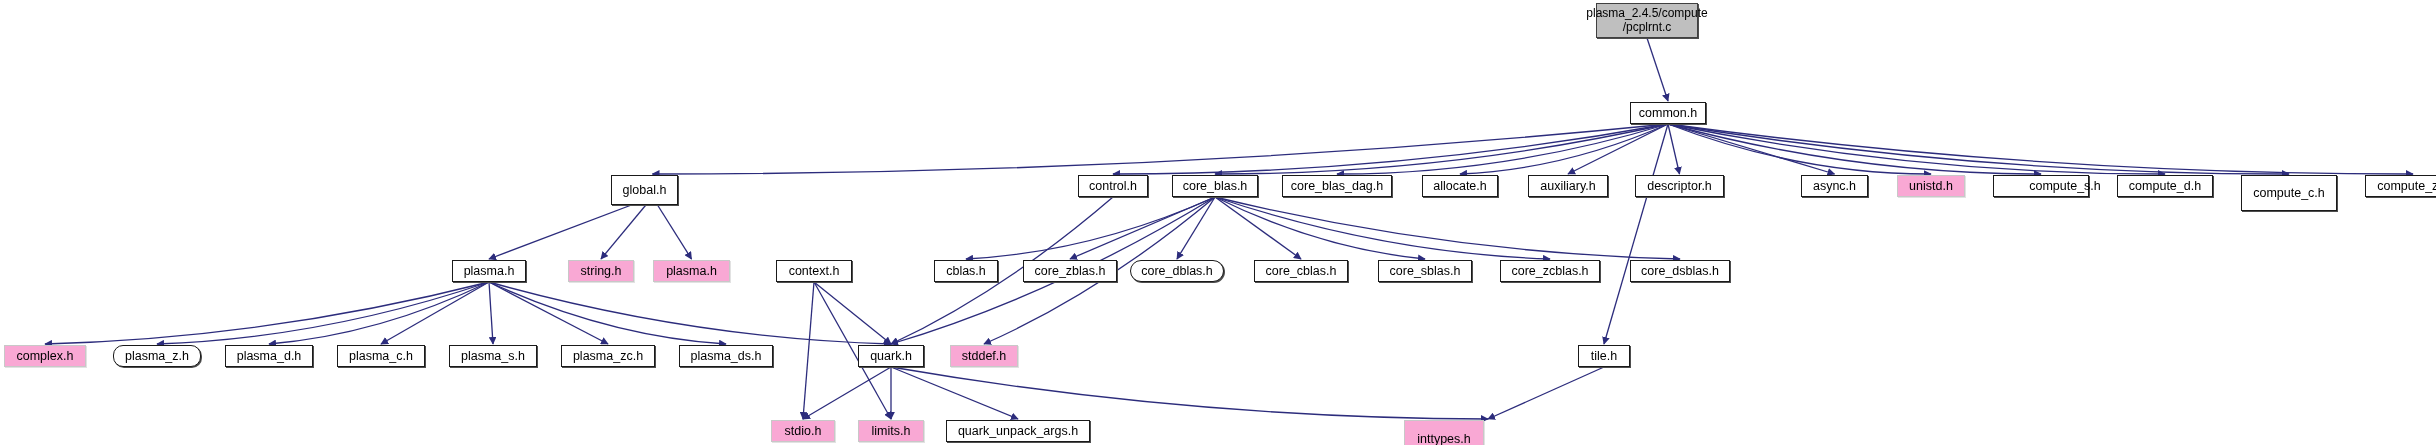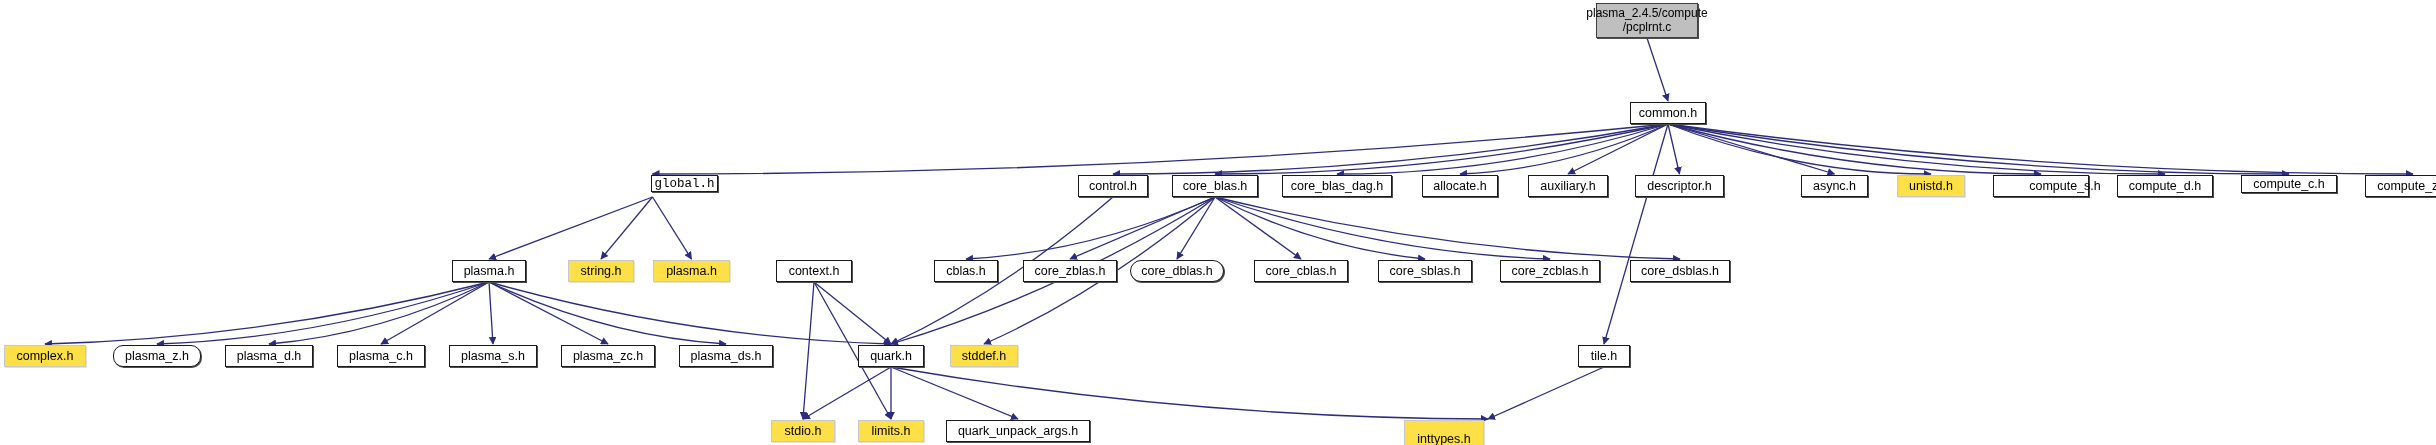--- a/index.html
+++ b/index.html
@@ -38,21 +38,21 @@
     white-space: pre-line;
     z-index: 3;
   }
   .node.local {
     border: 1px solid #1a1a1a;
     box-shadow: 1px 1px 0 0 #4d4d4d;
   }
   .node.system {
     border: 1px solid #c8c8c8;
     box-shadow: 1px 1px 0 0 #e2e2e2;
-    background: #fde047;
+    background: #f9a8d4;
   }
   .node.root {
     background: #bfbfbf;
     border: 1px solid #404040;
     box-shadow: 1px 1px 0 0 #4d4d4d;
   }
 </style>
 </head>
 <body>
 
@@ -107,32 +107,32 @@
         <path d="M 891 367 Q 891 393 891 419" marker-end="url(#arrow)"></path>
         <path d="M 891 367 Q 954.5 393 1018 419" marker-end="url(#arrow)"></path>
         <path d="M 891 367 Q 1189.5 418.3 1488 419" marker-end="url(#arrow)"></path>
         <path d="M 1604 367 Q 1546 393 1488 419" marker-end="url(#arrow)"></path>
       </g>
   </svg>
   <div id="nodes-group">
       <div class="node root" style="left: 1596px; top: 3px; width: 102px; height: 35px; font-size: 12px;">plasma_2.4.5/compute
 /pcplrnt.c</div>
       <div class="node local" style="left: 1630px; top: 102px; width: 76px; height: 22px;">common.h</div>
-      <div class="node local" style="left: 651px; top: 175px; width: 67px; height: 17px; font-family: Liberation Mono, monospace;">global.h</div>
+      <div class="node local" style="left: 611px; top: 175px; width: 67px; height: 30px;">global.h</div>
       <div class="node local" style="left: 1078px; top: 175px; width: 70px; height: 22px;">control.h</div>
       <div class="node local" style="left: 1172px; top: 175px; width: 86px; height: 22px;">core_blas.h</div>
       <div class="node local" style="left: 1282px; top: 175px; width: 110px; height: 22px;">core_blas_dag.h</div>
       <div class="node local" style="left: 1422px; top: 175px; width: 76px; height: 22px;">allocate.h</div>
       <div class="node local" style="left: 1528px; top: 175px; width: 80px; height: 22px;">auxiliary.h</div>
       <div class="node local" style="left: 1635px; top: 175px; width: 89px; height: 22px;">descriptor.h</div>
       <div class="node local" style="left: 1801px; top: 175px; width: 67px; height: 22px;">async.h</div>
       <div class="node system" style="left: 1897px; top: 175px; width: 68px; height: 22px;">unistd.h</div>
       <div class="node local" style="left: 1993px; top: 175px; width: 96px; height: 22px; padding-left: 48px;">compute_s.h</div>
       <div class="node local" style="left: 2117px; top: 175px; width: 96px; height: 22px;">compute_d.h</div>
-      <div class="node local" style="left: 2241px; top: 175px; width: 96px; height: 18px;">compute_c.h</div>
+      <div class="node local" style="left: 2241px; top: 175px; width: 96px; height: 36px;">compute_c.h</div>
       <div class="node local" style="left: 2365px; top: 175px; width: 96px; height: 22px;">compute_z.h</div>
       <div class="node local" style="left: 452px; top: 260px; width: 74px; height: 22px;">plasma.h</div>
       <div class="node system" style="left: 568px; top: 260px; width: 66px; height: 22px;">string.h</div>
       <div class="node system" style="left: 653px; top: 260px; width: 77px; height: 22px;">plasma.h</div>
       <div class="node local" style="left: 776px; top: 260px; width: 76px; height: 22px;">context.h</div>
       <div class="node local" style="left: 934px; top: 260px; width: 64px; height: 22px;">cblas.h</div>
       <div class="node local" style="left: 1023px; top: 260px; width: 94px; height: 22px;">core_zblas.h</div>
       <div class="node local" style="left: 1130px; top: 260px; width: 94px; height: 22px; border-radius: 11px;">core_dblas.h</div>
       <div class="node local" style="left: 1254px; top: 260px; width: 94px; height: 22px;">core_cblas.h</div>
       <div class="node local" style="left: 1378px; top: 260px; width: 94px; height: 22px;">core_sblas.h</div>

